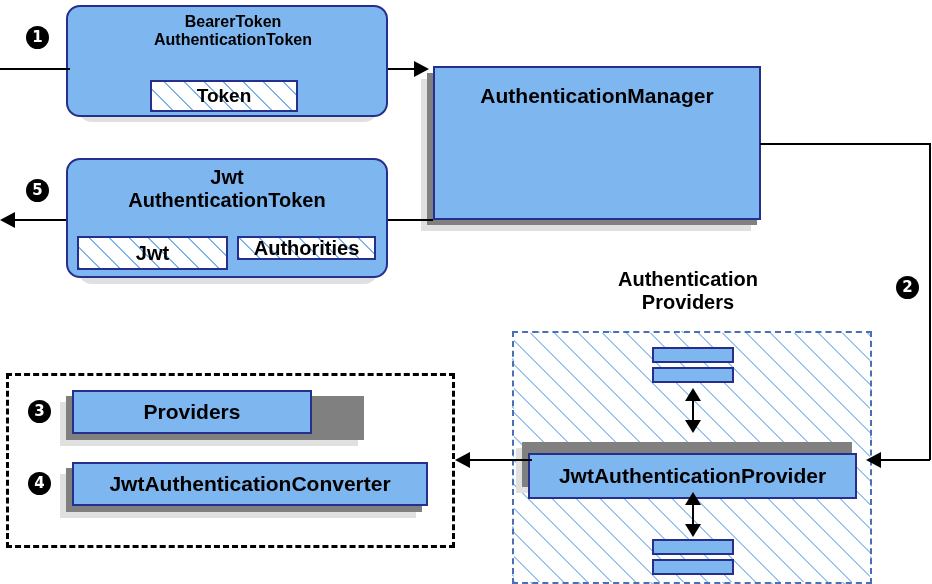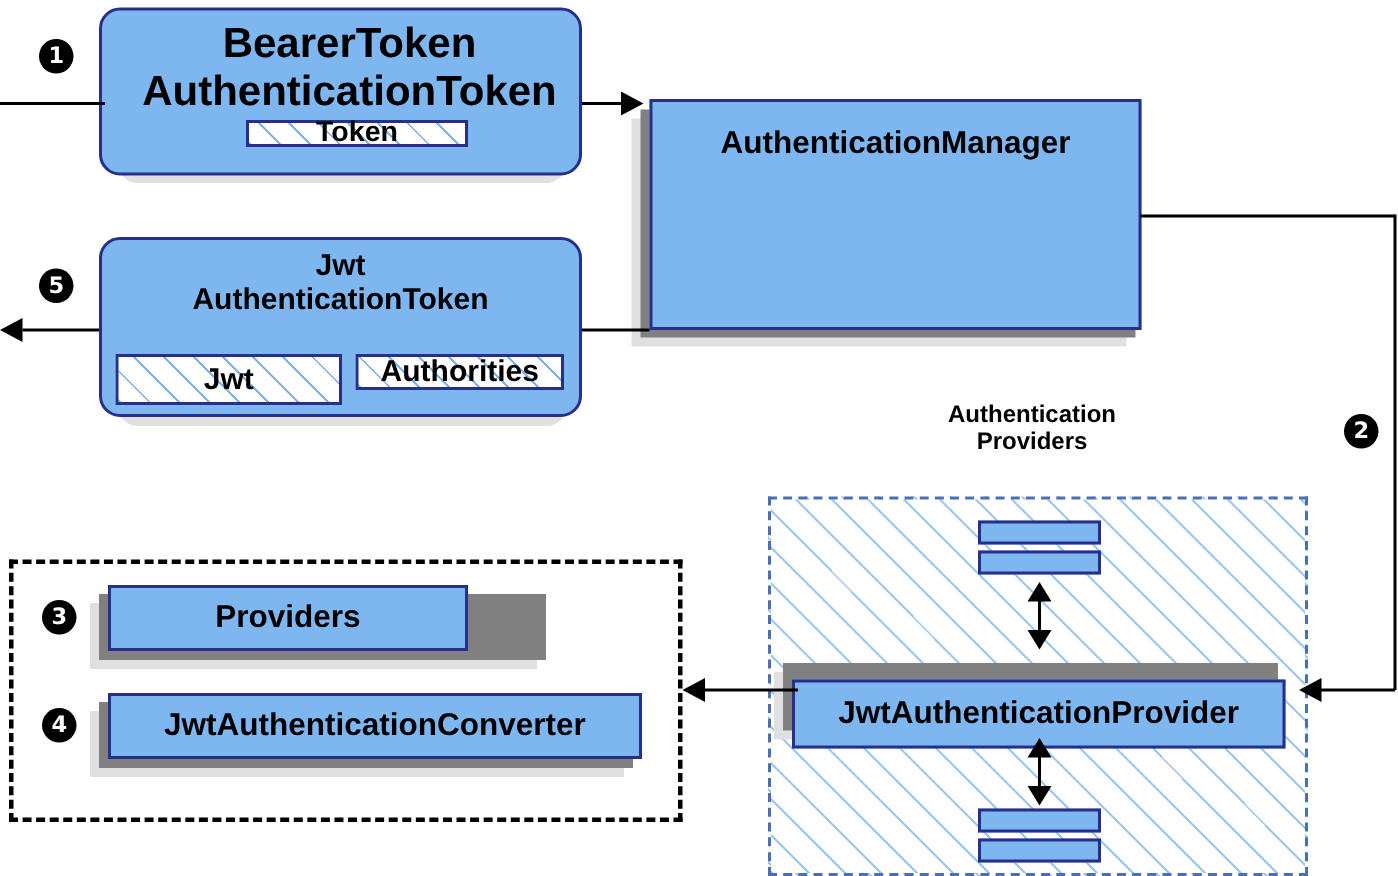--- a/index.html
+++ b/index.html
@@ -150,43 +150,43 @@
   }
   .arrow-down {
     border-left: 8px solid transparent;
     border-right: 8px solid transparent;
     border-top: 13px solid #000;
   }
 
   .zone-title {
     position: absolute;
     font-weight: bold;
-    font-size: 16px;
+    font-size: 20px;
     color: #000;
     text-align: center;
     line-height: 1.15;
     z-index: 8;
   }
 </style>
 </head>
 <body>
 
 <div id="stage">
 
   <div class="line-h" style="left:0px; top:68px; width:70px;"></div>
 
   <div class="shadow-light" style="left:78px; top:18px; width:300px; height:104px; border-radius:14px;"></div>
   <div class="shadow-dark" style="left:72px; top:12px; width:300px; height:104px; border-radius:14px;"></div>
   <div class="blue-box rounded abs" style="left:66px; top:5px; width:322px; height:112px; flex-direction:column; justify-content:flex-start; padding-top:6px;">
-    <div style="font-size:28px; line-height:1.15;margin-left:12px;">
+    <div style="font-size:16px; line-height:1.15;margin-left:12px;">
       <div>BearerToken</div>
       <div>AuthenticationToken</div>
     </div>
   </div>
-  <div class="hatch-box abs" style="left:164px; top:80px; width:148px; height:18px; font-size:19px;">
+  <div class="hatch-box abs" style="left:150px; top:80px; width:148px; height:32px; font-size:19px;">
     <span>Token</span>
   </div>
 
   <div class="badge" style="left:26px; top:26px;"><span>1</span></div>
 
   <div class="line-h" style="left:388px; top:68px; width:28px;"></div>
   <div class="arrow arrow-right" style="left:414px; top:61px;"></div>
 
   <div class="shadow-light" style="left:421px; top:79px; width:330px; height:152px;"></div>
   <div class="shadow-dark" style="left:427px; top:73px; width:330px; height:152px;"></div>

